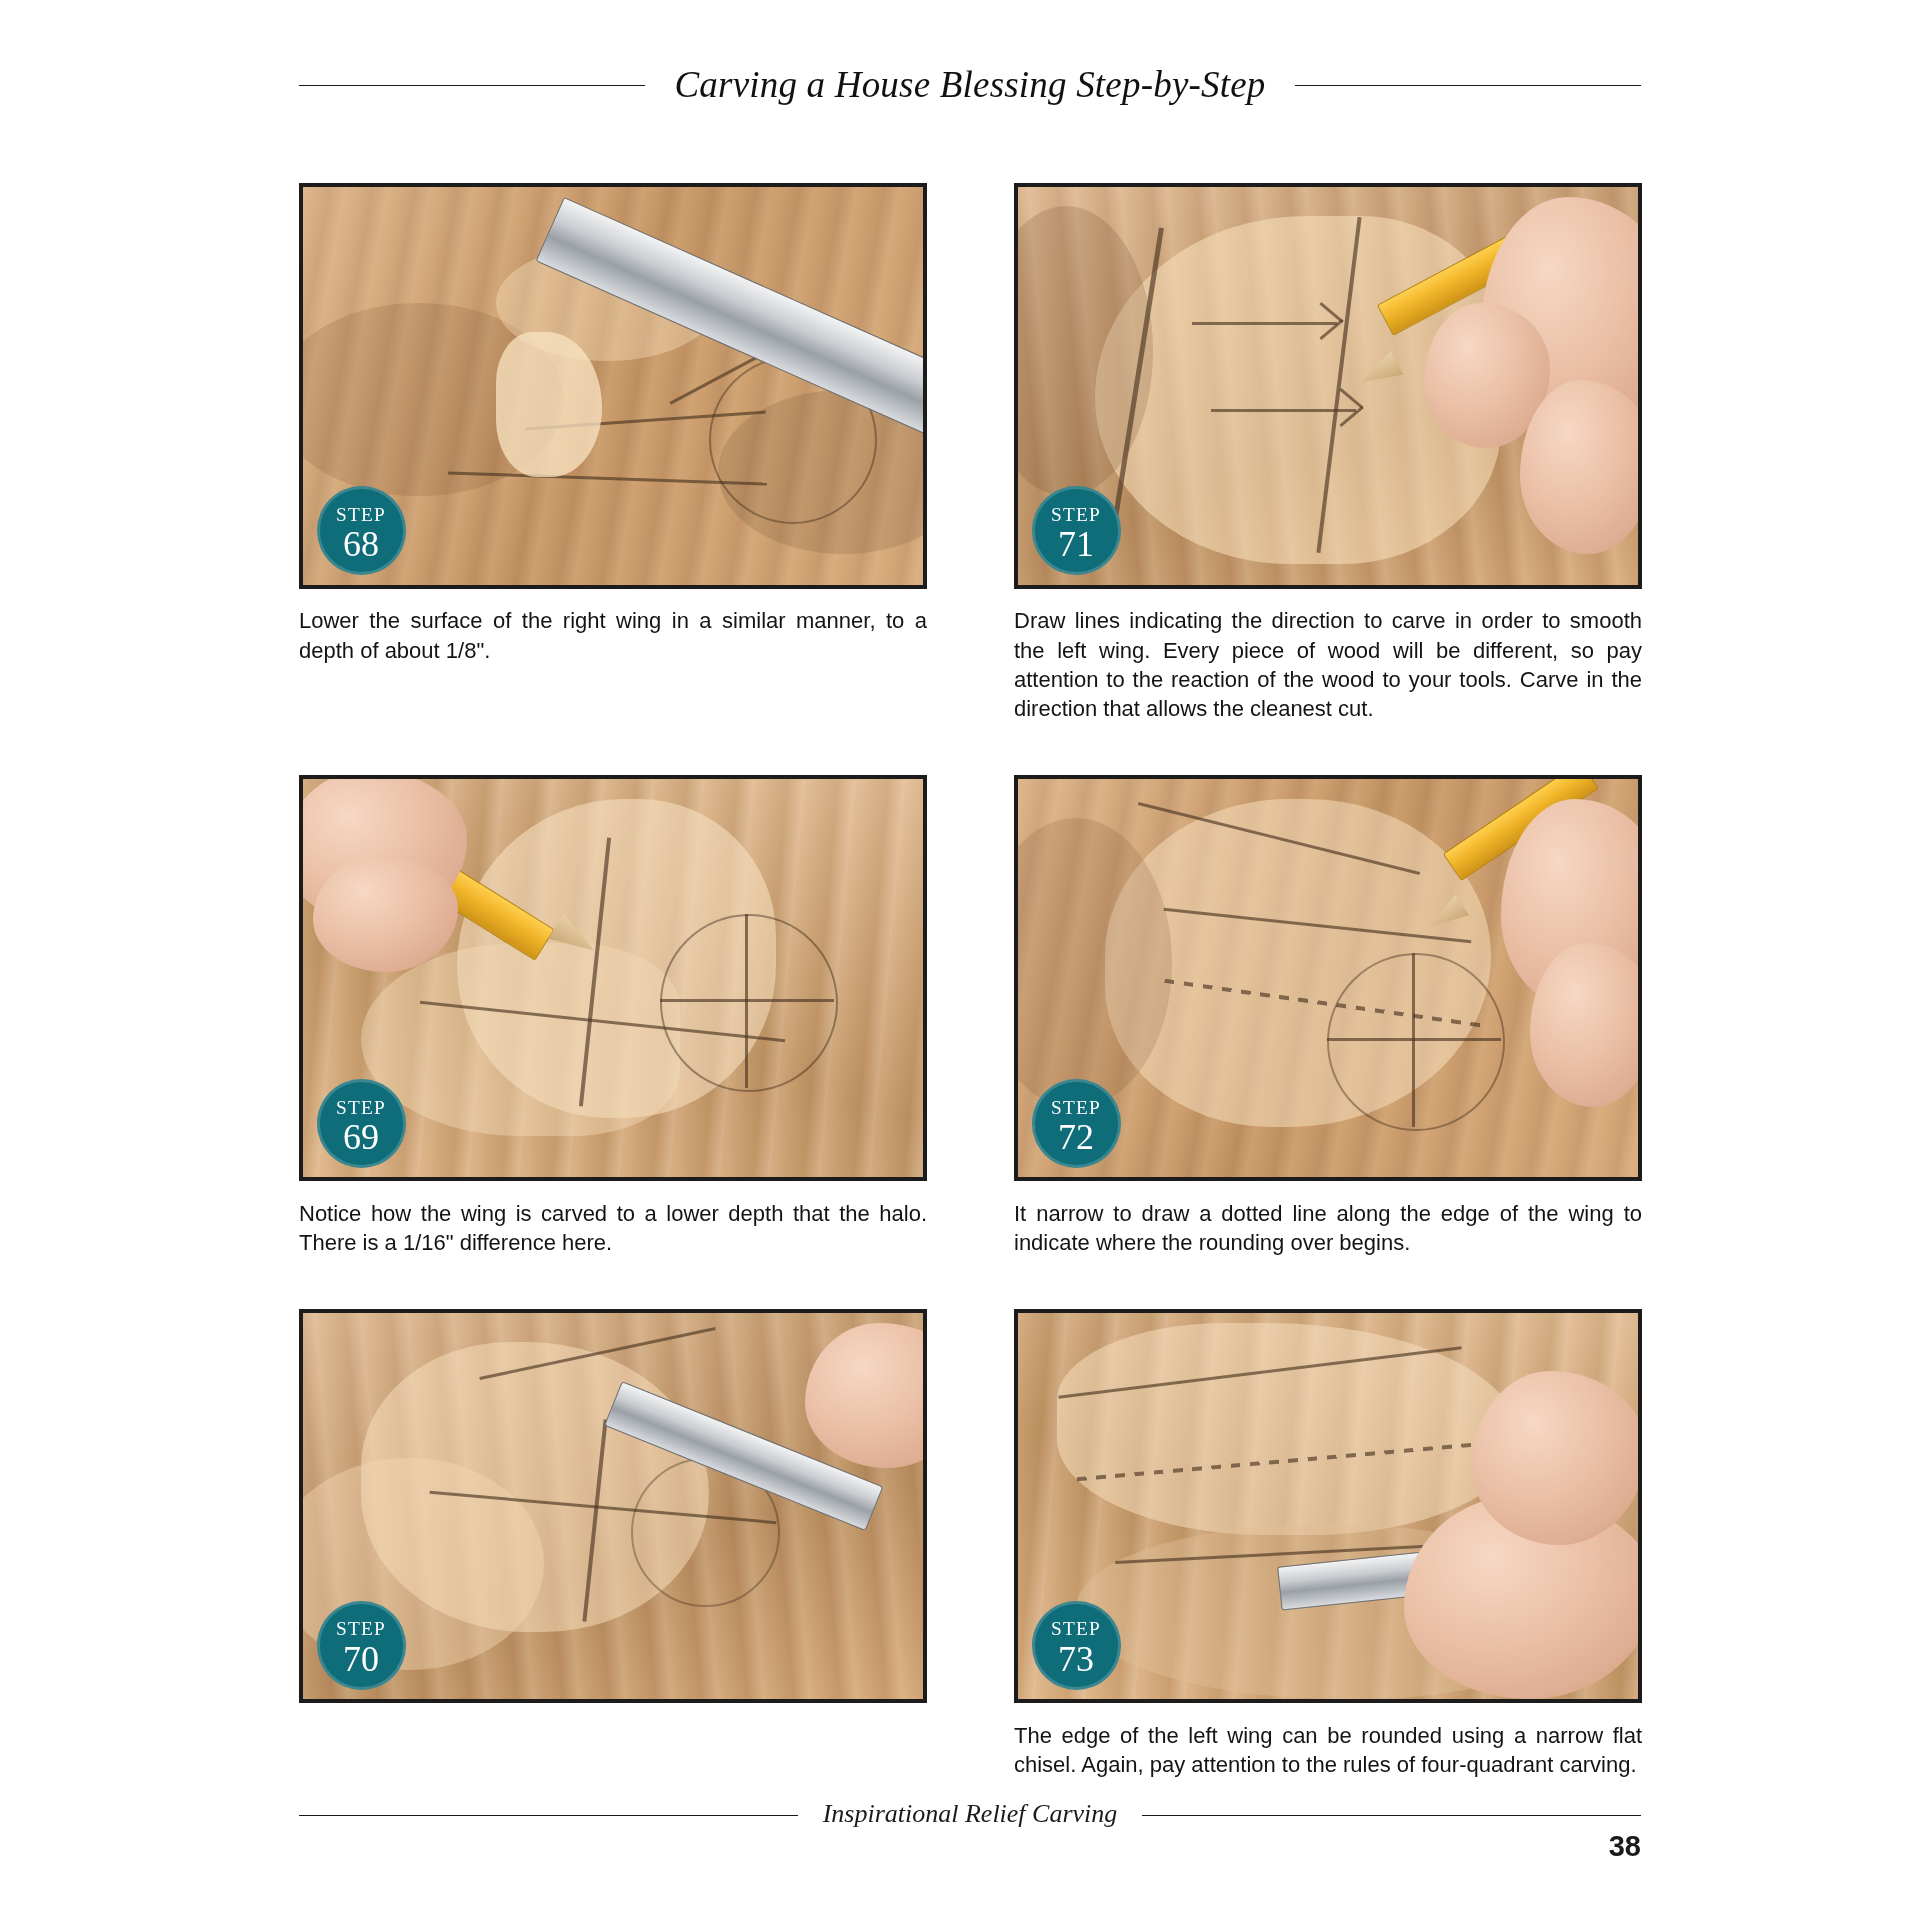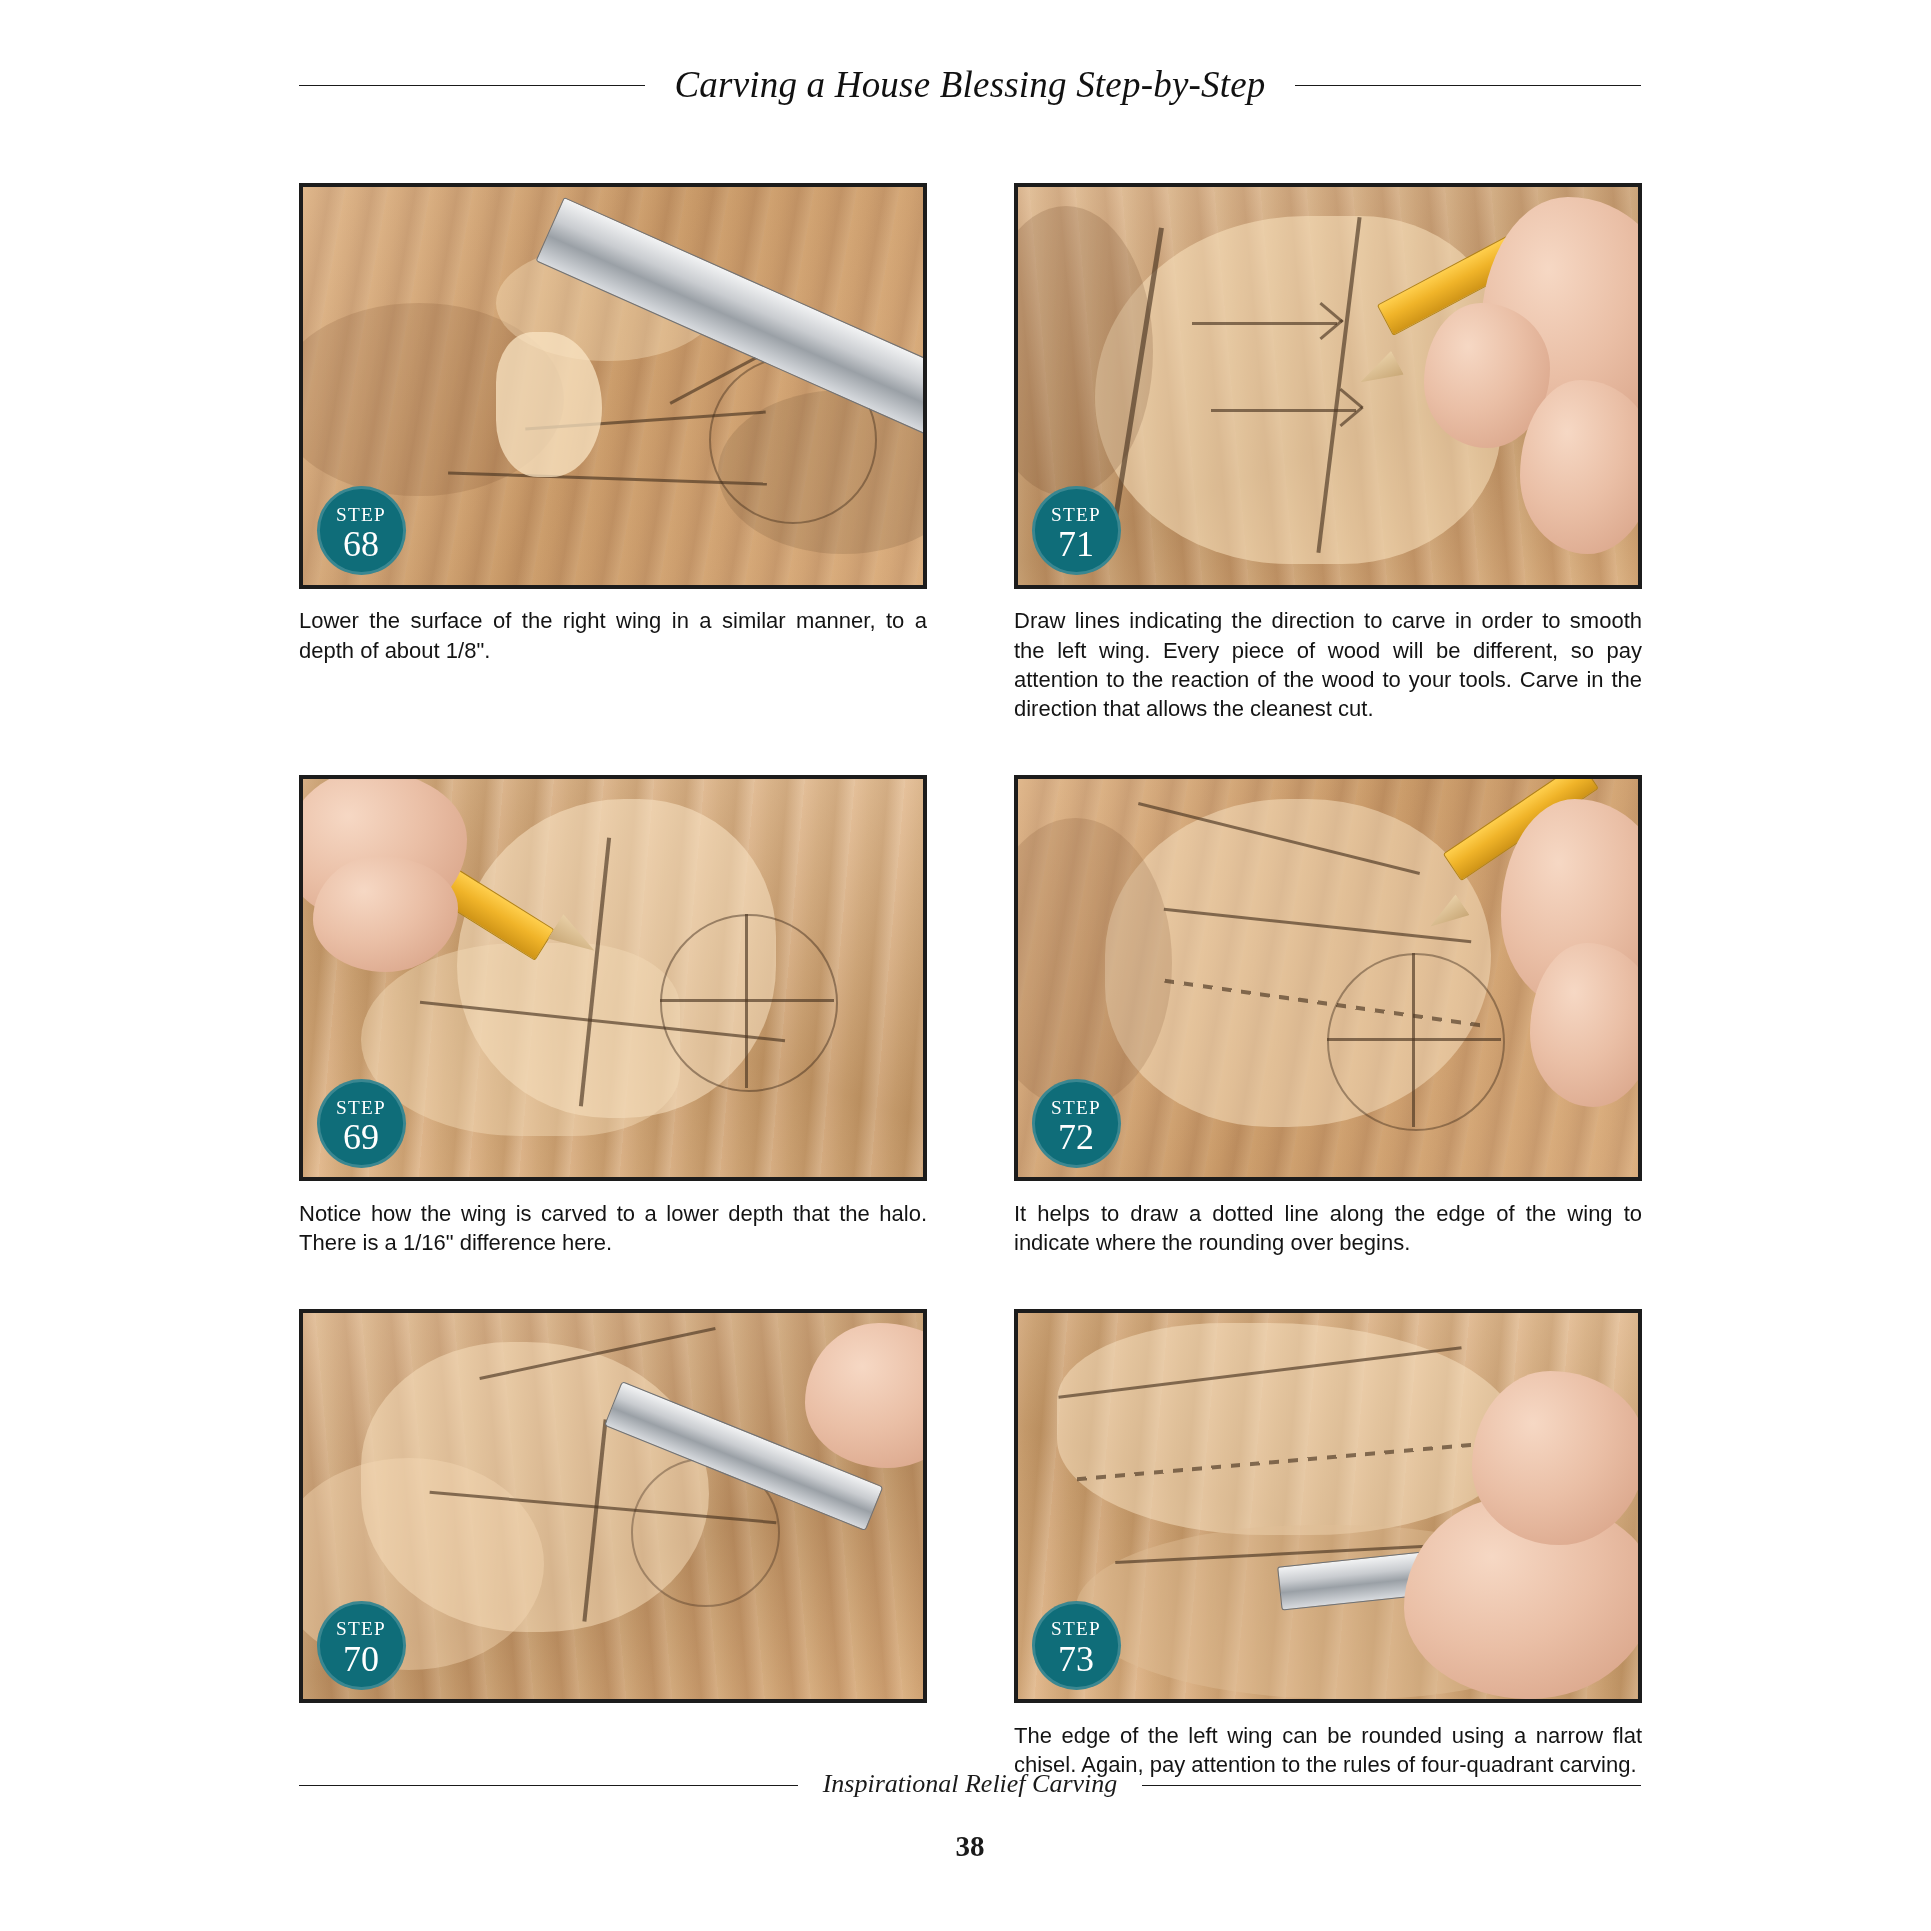--- a/index.html
+++ b/index.html
@@ -197,24 +197,25 @@
   .footer-line .rule.left { margin-right: 25px; }
   .footer-line .rule.right { margin-left: 25px; }
   .footer-title {
     font-family: "Liberation Serif", serif;
     font-style: italic;
     font-size: 26px;
     white-space: nowrap;
     text-align: right;
   }
   .page-number {
-    margin-top: 31px;
-    font-family: Liberation Serif, serif;
+    margin-top: 1px;
+    font-family: Liberation Sans, sans-serif;
     font-weight: bold;
     font-size: 29px;
+    text-align: right;
   }
 </style>
 </head>
 <body>
 
 <div class="page">
 
   <div class="header">
     <div class="rule left"></div>
     <div class="header-title">Carving a House Blessing Step-by-Step</div>
@@ -308,21 +309,21 @@
           <div class="pencil-body" style="left:434px;top:72px;width:164px;height:31px;transform:rotate(-34deg);transform-origin:left center;border-radius:2.9px;"></div>
           <div class="pencil-tip" style="left:409px;top:124px;width:39px;height:25px;transform:rotate(-34deg);clip-path:polygon(0 50%,100% 0,100% 100%);"></div>
           <div class="skin" style="left:483px;top:19.3px;width:164px;height:212px;"></div>
           <div class="skin" style="left:512px;top:164px;width:126px;height:164px;"></div>
         </div>
         <div class="badge">
           <span class="word">STEP</span>
           <span class="num">72</span>
         </div>
       </div>
-      <div class="caption">It helps to draw a dotted line along the edge of the wing to indicate where the rounding over begins.</div>
+      <div class="caption">It narrow to draw a dotted line along the edge of the wing to indicate where the rounding over begins.</div>
     </div>
 
     <div class="cell r3">
       <div class="photo-wrap short">
         <div class="photo wood-b">
           <div class="blob" style="left:58px;top:29px;width:348px;height:290px;background:rgba(250,226,192,.5);border-radius:45% 55% 50% 50%;"></div>
           <div class="blob" style="left:-29px;top:145px;width:270px;height:212px;background:rgba(245,218,182,.42);"></div>
           <div class="stroke" style="left:174px;top:39px;width:241px;height:2.9px;transform:rotate(-12deg);"></div>
           <div class="stroke" style="left:126px;top:193px;width:348px;height:2.9px;transform:rotate(5deg);"></div>
           <div class="stroke" style="left:290px;top:106px;width:3.9px;height:203px;transform:rotate(6deg);"></div>

